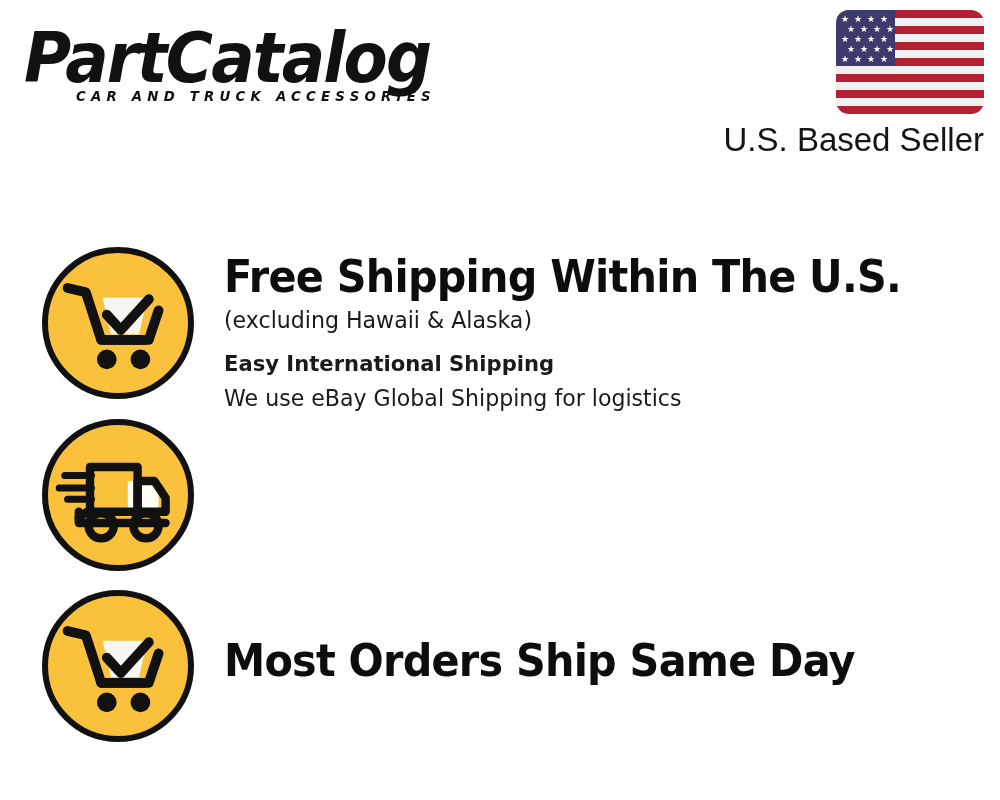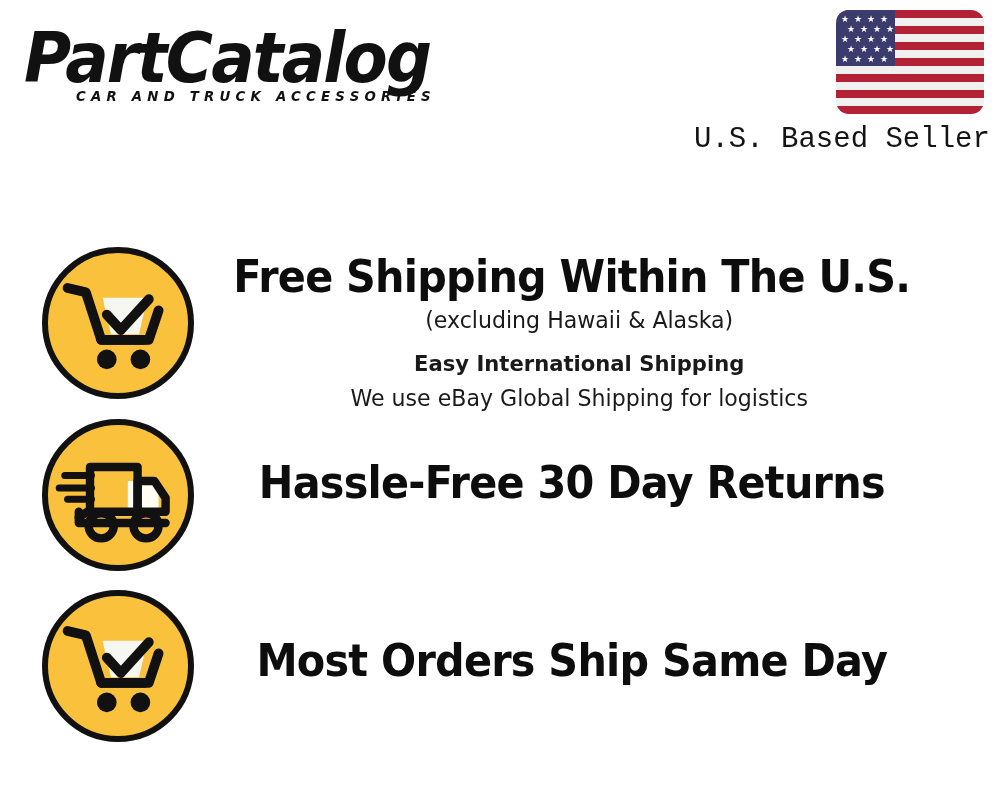--- a/index.html
+++ b/index.html
@@ -78,32 +78,32 @@
     height: 56px;
     background: #3c3b6e;
   }
   .flag .star {
     position: absolute;
     color: #ffffff;
     font-size: 9px;
     line-height: 9px;
   }
   .seller-label {
-    font-family: Liberation Mono, monospace;
+    font-family: Liberation Sans, sans-serif;
     font-weight: normal;
-    font-size: 29px;
+    font-size: 33px;
     line-height: 40px;
     color: #141414;
     white-space: nowrap;
     margin-top: 2px;
     letter-spacing: 0px;
   }
 
   
-  .features { position: absolute; left: 0; top: 0; width: 1000px; height: 800px; text-align: center; }
+  .features { position: absolute; left: 0; top: 0; width: 1000px; height: 800px; }
   .feature-row { position: absolute; left: 0; width: 1000px; }
   .feature-row.r1 { top: 243px; height: 165px; }
   .feature-row.r2 { top: 415px; height: 165px; }
   .feature-row.r3 { top: 586px; height: 165px; }
 
   .icon-badge {
     position: absolute;
     left: 42px;
     top: 4px;
     width: 152px;
@@ -228,23 +228,20 @@
           <path d="M64,40 L76,40 L84,52 L84,62 L64,62 Z" fill="none" stroke="#111111" stroke-width="6" stroke-linejoin="round"></path>
           <path d="M22,62 L22,70 L84,70" fill="none" stroke="#111111" stroke-width="6" stroke-linecap="round" stroke-linejoin="round"></path>
           <line x1="22" y1="66" x2="28" y2="62" stroke="#111111" stroke-width="6" stroke-linecap="round"></line>
           <circle cx="38" cy="72" r="9" fill="none" stroke="#111111" stroke-width="6"></circle>
           <circle cx="70" cy="72" r="9" fill="none" stroke="#111111" stroke-width="6"></circle>
           <line x1="12" y1="36" x2="31" y2="36" stroke="#111111" stroke-width="5" stroke-linecap="round"></line>
           <line x1="8" y1="45" x2="31" y2="45" stroke="#111111" stroke-width="5" stroke-linecap="round"></line>
           <line x1="14" y1="53" x2="31" y2="53" stroke="#111111" stroke-width="5" stroke-linecap="round"></line>
         </svg>
       </div>
-      <div class="feature-text">
-        <div class="feature-title">Hassle-Free 30 Day Returns</div>
-      </div>
     </div>
 
     <div class="feature-row r3">
       <div class="icon-badge">
         <svg viewBox="0 0 100 100" aria-hidden="true">
           <polygon points="39,32 71,32 65,58 45,58" fill="#f7f7f2"></polygon>
           <path d="M14,25 L27,28 L38,62 L69,62" fill="none" stroke="#111111" stroke-width="7" stroke-linecap="round" stroke-linejoin="round"></path>
           <path d="M38,62 L72,62 L79,41" fill="none" stroke="#111111" stroke-width="7" stroke-linecap="round" stroke-linejoin="round"></path>
           <path d="M42,44 L52,55 L72,33" fill="none" stroke="#111111" stroke-width="7" stroke-linecap="round" stroke-linejoin="round"></path>
           <circle cx="42" cy="76" r="7" fill="#111111"></circle>

